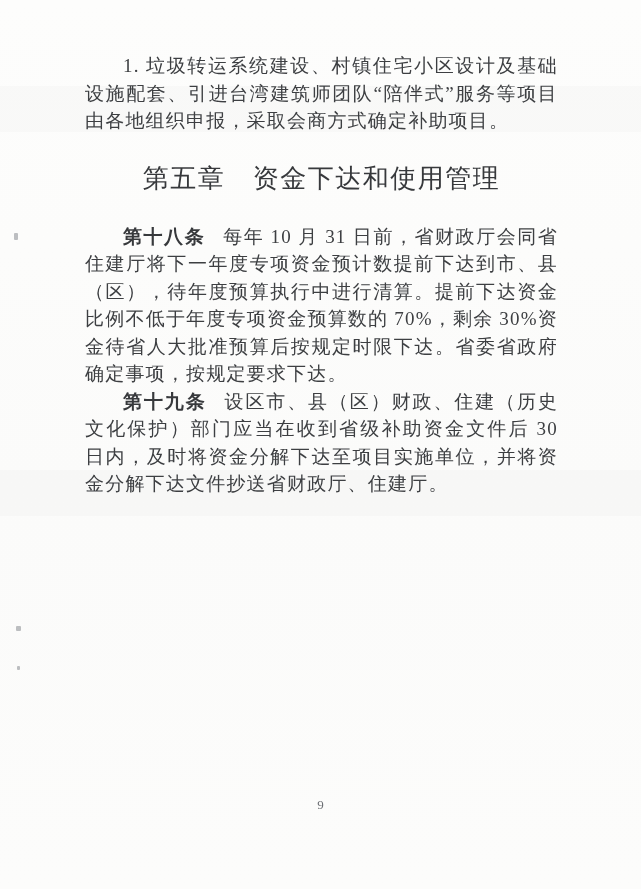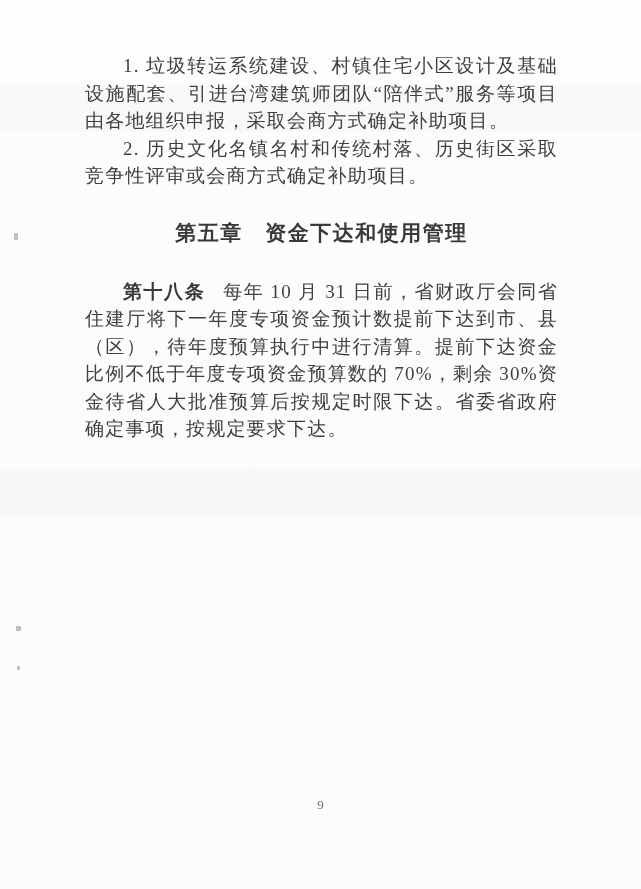--- a/index.html
+++ b/index.html
@@ -39,22 +39,22 @@
     margin-top: 34px;
   }
   .lead:not(:empty) {
     margin-right: 0.95em;
   }
   .chapter {
     margin: 29px 0 31px 0;
     text-align: center;
     text-indent: 0;
     font-family: "Liberation Sans", "DejaVu Sans", sans-serif;
-    font-weight: 700;
-    font-size: 21px;
+    font-weight: 400;
+    font-size: 26px;
     line-height: 28px;
     letter-spacing: 1.5px;
     color: #37393c;
   }
   .page-num {
     position: absolute;
     left: 0;
     right: 0;
     top: 797px;
     text-align: center;
@@ -86,27 +86,27 @@
 
 <div class="page">
 
   <div class="scan-streak" style="top: 86px;"></div>
   <div class="scan-streak" style="top: 470px;"></div>
 
   <div class="content">
 
     <p class="para"><span class="lead"></span><span>1. 垃圾转运系统建设、村镇住宅小区设计及基础设施配套、引进台湾建筑师团队“陪伴式”服务等项目由各地组织申报，采取会商方式确定补助项目。</span></p>
 
-    <p class="para"><span class="lead"></span><span>2. 历史文化名镇名村和传统村落、历史街区采取竞争性评审或会商方式确定补助项目。</span></p>
 
 
     <h2 class="chapter">第五章　资金下达和使用管理</h2>
 
     <p class="para"><span class="lead">第十八条</span><span>每年 10 月 31 日前，省财政厅会同省住建厅将下一年度专项资金预计数提前下达到市、县（区），待年度预算执行中进行清算。提前下达资金比例不低于年度专项资金预算数的 70%，剩余 30%资金待省人大批准预算后按规定时限下达。省委省政府确定事项，按规定要求下达。</span></p>
 
+    <p class="para"><span class="lead">第十九条</span><span>设区市、县（区）财政、住建（历史文化保护）部门应当在收到省级补助资金文件后 30 日内，及时将资金分解下达至项目实施单位，并将资金分解下达文件抄送省财政厅、住建厅。</span></p>
 
 
   </div>
 
   <div class="page-num">9</div>
 
   <div class="speck speck-1"></div>
   <div class="speck speck-2"></div>
   <div class="speck speck-3"></div>
 

